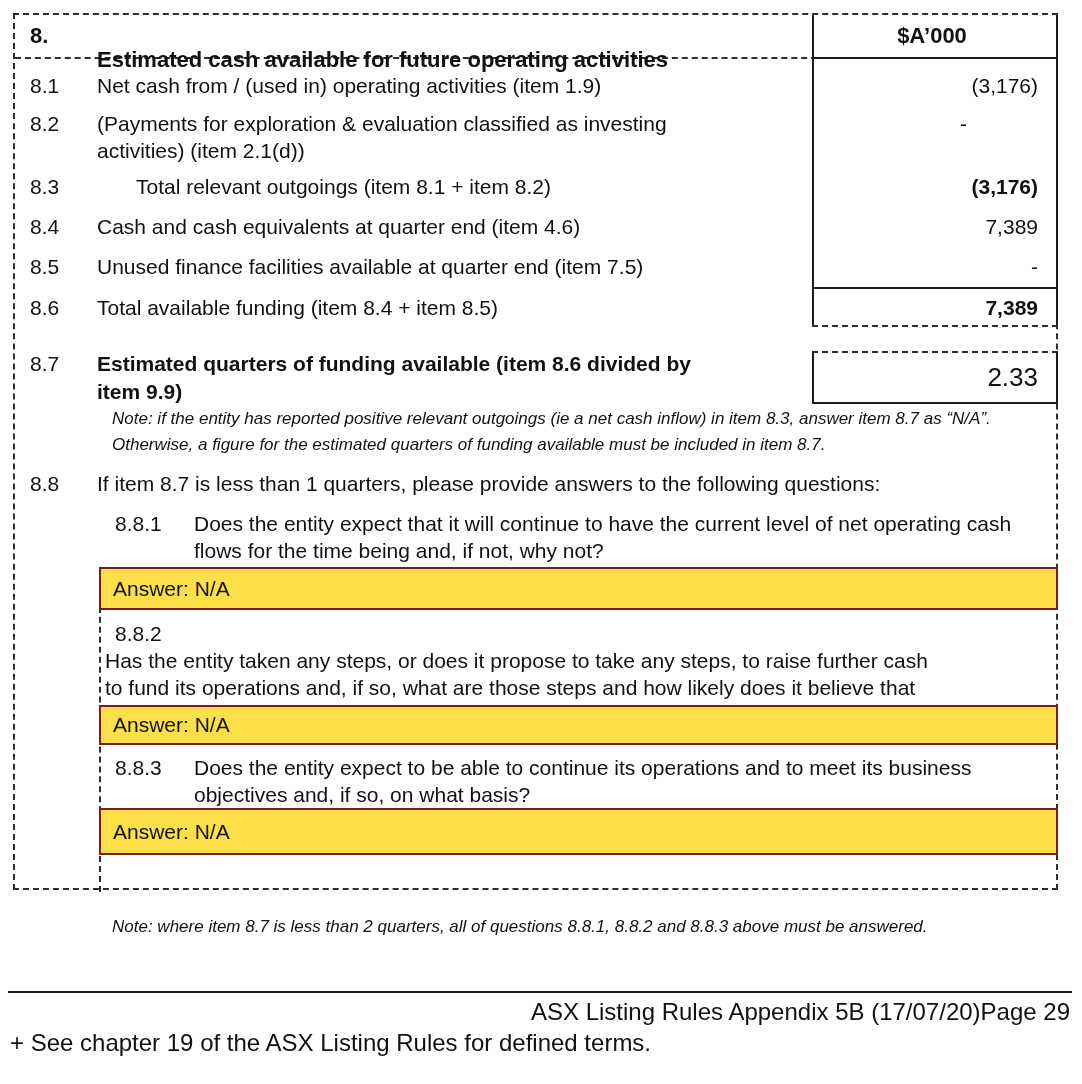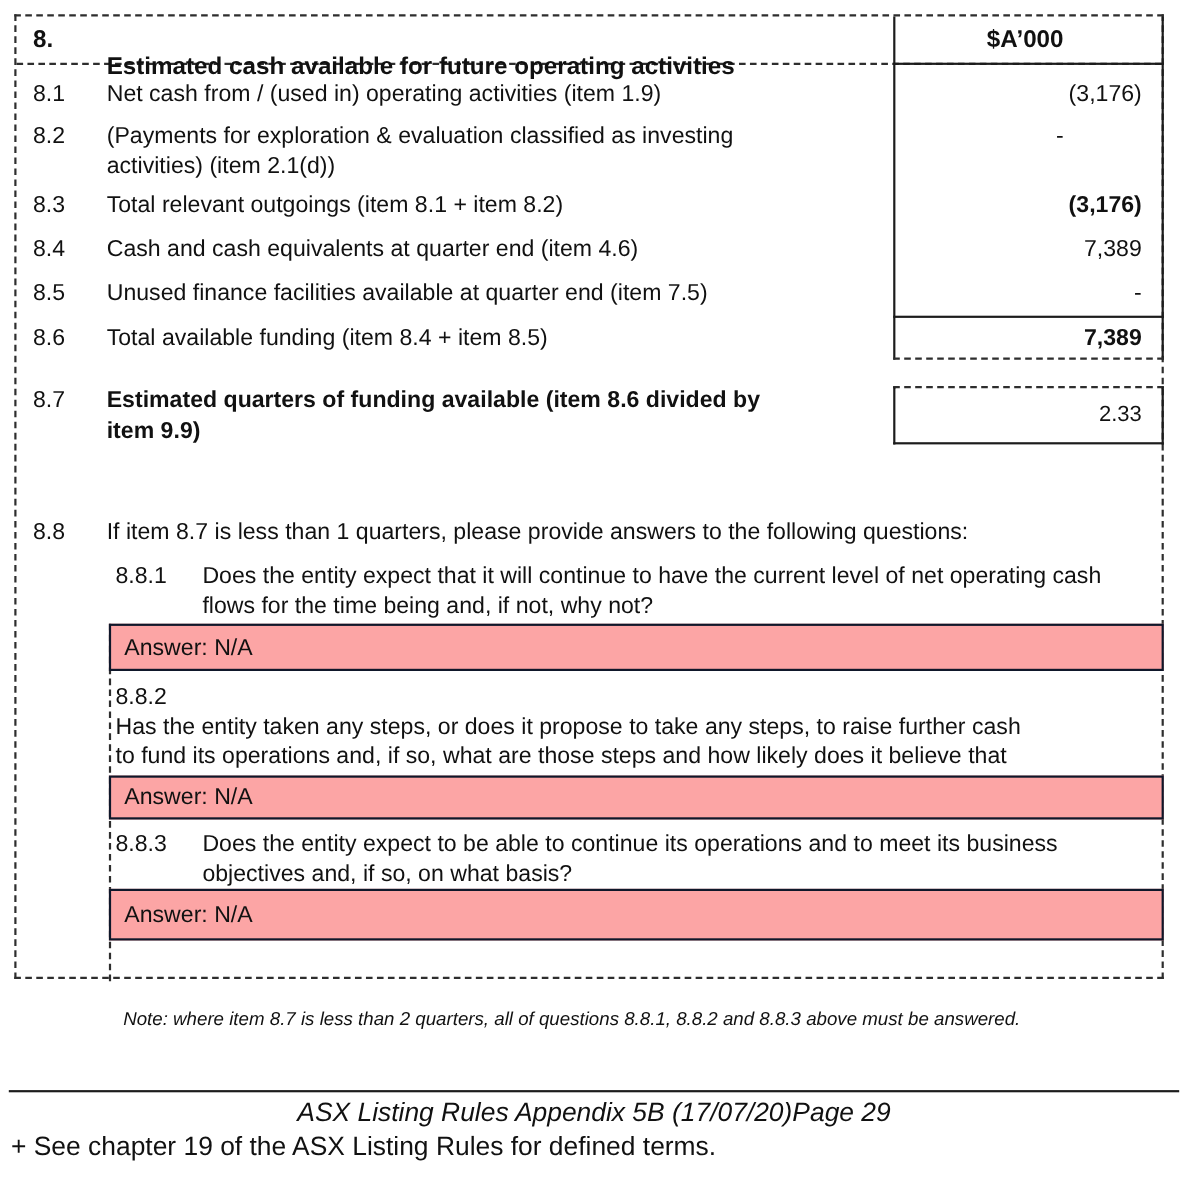--- a/index.html
+++ b/index.html
@@ -31,49 +31,49 @@
   .vline-right  { position:absolute; left:1041px; top:0; width:2px; height:312px; background:#1c1c1c; }
   .hline-header { position:absolute; left:797px; top:42px; width:246px; height:2px; background:#1c1c1c; }
   .hline-86top  { position:absolute; left:797px; top:272px; width:246px; height:2px; background:#1c1c1c; }
   .dash-86bot   { position:absolute; left:797px; top:310px; width:246px; height:0;
                   border-top:2px dashed #2e2e2e; }
 
   
   .box87 { position:absolute; left:797px; top:336px; width:246px; height:53px;
            border:2px solid #1c1c1c; border-top:2px dashed #2e2e2e;
            display:flex; align-items:center; justify-content:flex-end;
-           padding-right:18px; font-size:20px; }
+           padding-right:18px; font-size:26px; }
 
   .note { position:absolute; left:97px; width:945px; font-style:italic; font-size:17px;
           line-height:26px; }
   .note1 { top:391px; }
   .note2 { top:875px; width:930px;margin-top:24px; }
 
   
   .subrow { position:absolute; left:90px; right:0; display:flex; align-items:flex-start;
             font-size:21px; line-height:27px; }
-  .subnum { width:79px; flex:none; }
+  .subnum { width:79px; flex:none;margin-left:10px; }
   .subtext { flex:1; max-width:835px; }
 
   .sub-vline { position:absolute; left:84px; top:552px; height:325px; width:0;
                border-left:2px dashed #2e2e2e; }
 
   .answer-box { position:absolute; left:84px; width:959px;
-                border:2px solid #0f172a; background:#fca5a5;
+                border:2px solid #7f1d1d; background:#fde047;
                 display:flex; align-items:center; padding-left:12px; font-size:21px; }
   .ans1 { top:552px; height:43px; }
   .ans2 { top:690px; height:40px; }
   .ans3 { top:793px; height:47px; }
 
   
   .footer-rule { position:absolute; left:8px; top:991px; width:1064px; height:2px; background:#1c1c1c; }
   .footer { position:absolute; left:10px; top:996px; width:1060px; font-size:24px; line-height:31px; }
-  .footer-line1 { display:flex; justify-content:center;font-style:italic; }
+  .footer-line1 { display:flex; justify-content:flex-end; }
 
-  .r81 { top:57px; }  .r82 { top:95px; }  .r83 { top:158px; }
+  .r81 { top:57px; }  .r82 { top:95px; }  .r83 { top:158px;gap:39px; }
   .r84 { top:198px; } .r85 { top:238px; } .r86 { top:279px; }
   .r87 { top:335px; } .r88 { top:455px; }
   .sq1 { top:495px; } .sq2 { top:605px;flex-direction:column; } .sq3 { top:739px; }
 </style>
 </head>
 <body>
 
 <div class="page">
   <div class="table">
 
@@ -125,20 +125,21 @@
       <div class="value bold">7,389</div>
     </div>
 
     <div class="row r87">
       <div class="num">8.7</div>
       <div class="label w640 bold" style="line-height:28px;">Estimated quarters of funding available (item 8.6 divided by item 9.9)</div>
     </div>
     <div class="box87">
       <span>2.33</span>
     </div>
+    <div class="note note1">Note: if the entity has reported positive relevant outgoings (ie a net cash inflow) in item 8.3, answer item 8.7 as “N/A”. Otherwise, a figure for the estimated quarters of funding available must be included in item 8.7.</div>
 
     <div class="row r88">
       <div class="num">8.8</div>
       <div class="label" style="max-width:940px;">If item 8.7 is less than 1 quarters, please provide answers to the following questions:</div>
     </div>
 
     <div class="sub-vline"></div>
 
     <div class="subrow sq1">
       <div class="subnum">8.8.1</div>

